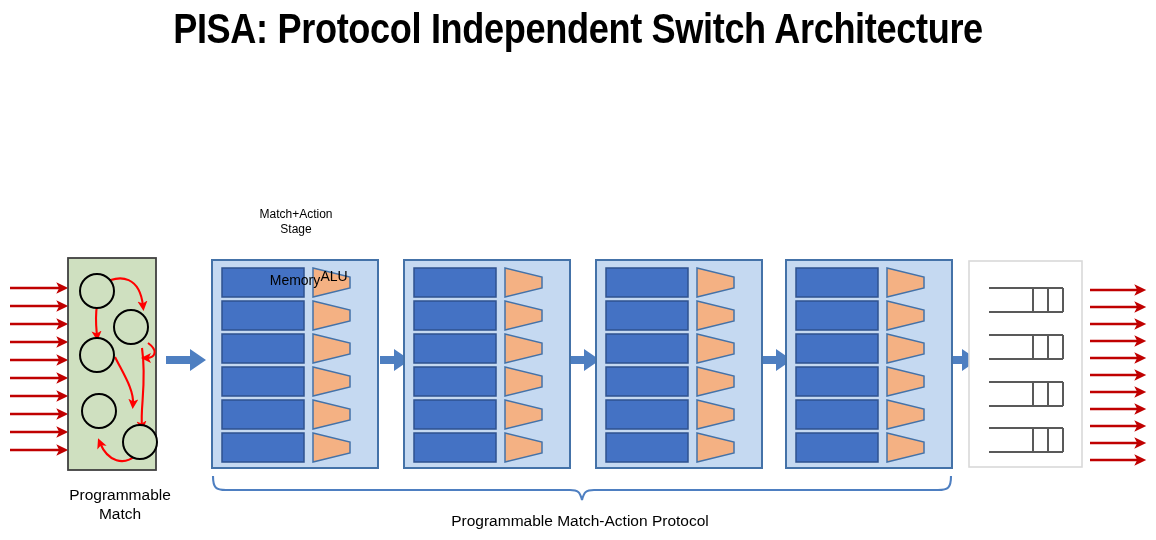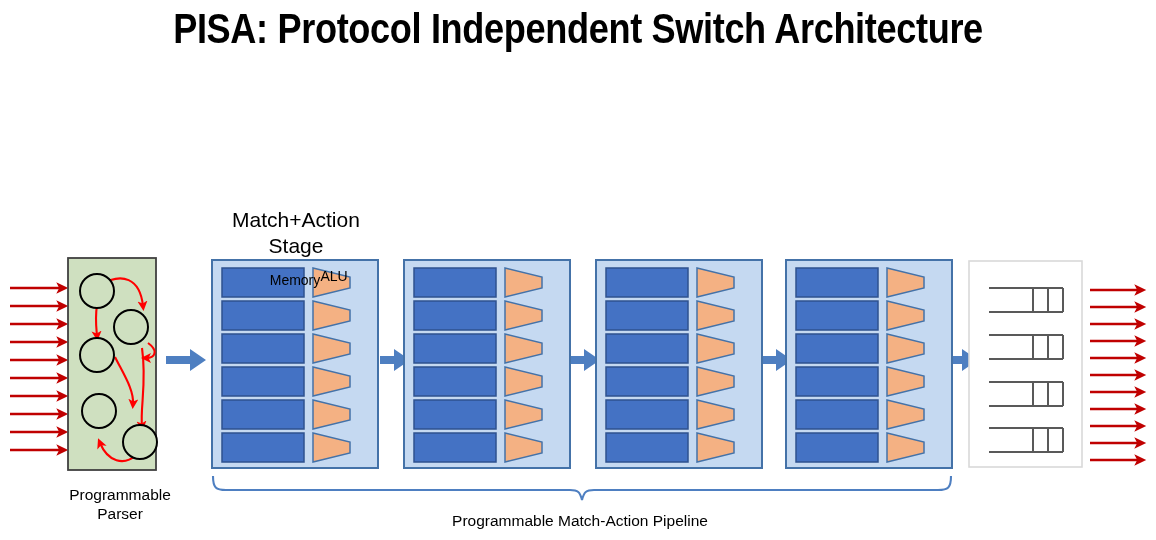--- a/index.html
+++ b/index.html
@@ -54,21 +54,21 @@
     font-family: "Liberation Sans", sans-serif;
     color: #000000;
     text-align: center;
     white-space: pre-line;
     line-height: 1.25;
   }
   #label-stage {
     left: 200px;
     top: 207px;
     width: 192px;
-    font-size: 21px;
+    font-size: 12px;
   }
   #label-parser {
     left: 28px;
     top: 485px;
     width: 184px;
     font-size: 15.5px;
   }
   #label-pipeline {
     left: 330px;
     top: 511px;
@@ -297,21 +297,21 @@
                L570,490 C578,490 580,492 582,500
                C584,492 586,490 594,490
                L938,490 C948,490 951,488 951,476"></path>
     </g>
   </svg>
 
   <div class="lbl" id="label-stage">Match+Action
 Stage</div>
 
   <div class="lbl" id="label-parser">Programmable
-Parser</div>
-
-  <div class="lbl" id="label-pipeline">Programmable Match-Action Pipeline</div>
+Match</div>
+
+  <div class="lbl" id="label-pipeline">Programmable Match-Action Protocol</div>
 
   <div class="inner-lbl" id="label-memory">Memory</div>
 
   <div class="inner-lbl" id="label-alu">ALU</div>
 
 </div>
 
 </body></html>

